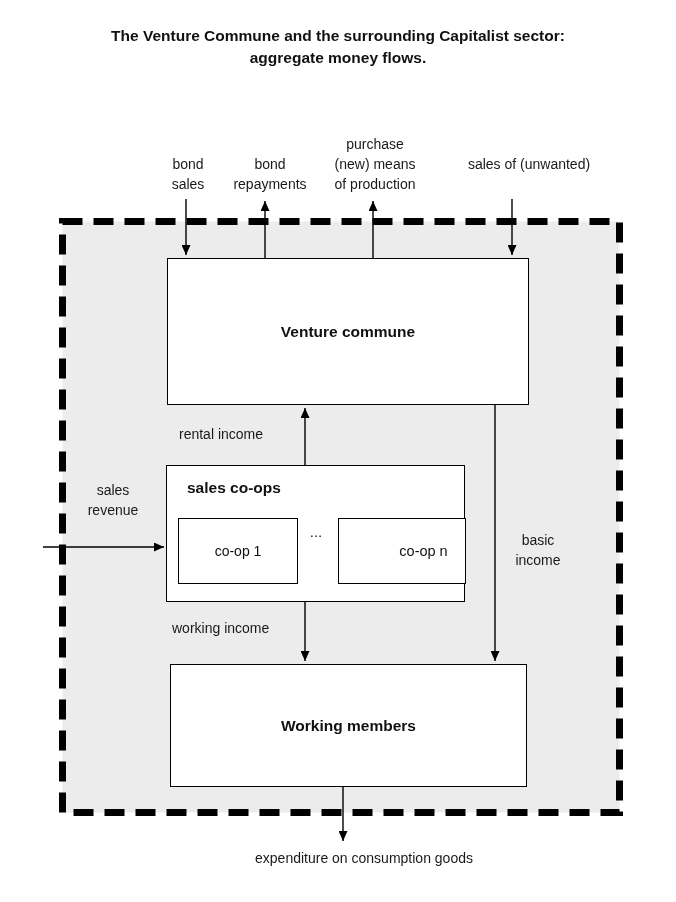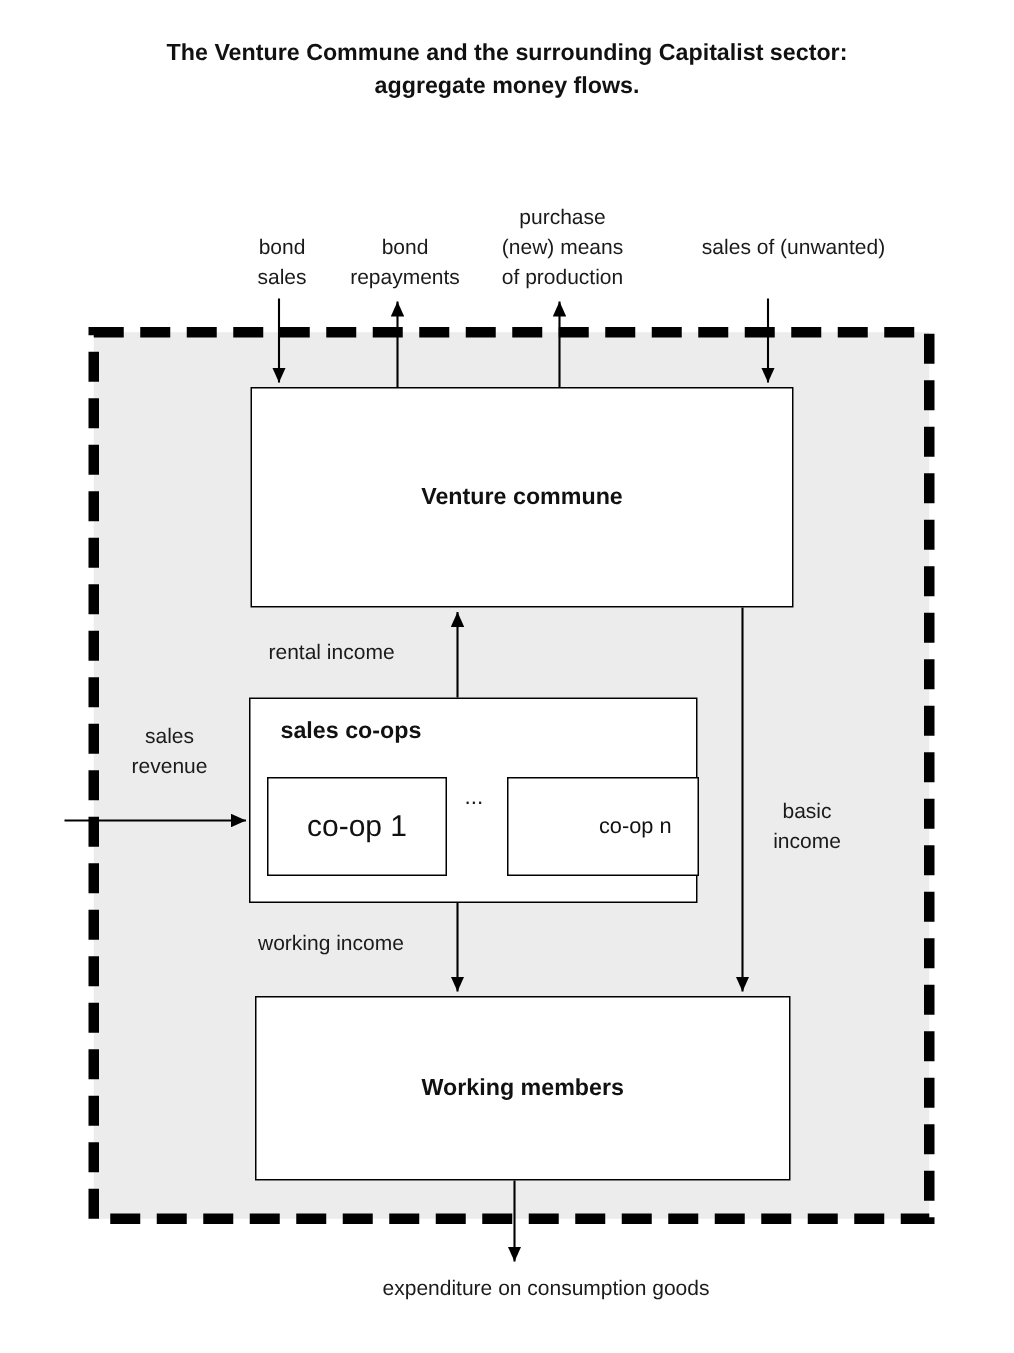--- a/index.html
+++ b/index.html
@@ -68,21 +68,21 @@
   <svg class="layer" width="676" height="902" style="z-index:1;">
     <rect x="62.5" y="221.5" width="557" height="591" stroke="#000000" stroke-width="7" stroke-dasharray="20 11" fill="#ececec"></rect>
   </svg>
 
   <div class="node node-center" style="left:167px; top:258px; width:362px; height:147px;text-align:right;">
     <span>Venture commune</span>
   </div>
 
   <div class="node" style="left:166px; top:465px; width:299px; height:137px;">
     <div class="node-title">sales co-ops</div>
-    <div class="node node-center" style="left:11px; top:52px; width:120px; height:66px; font-weight:normal; font-size:20px;">
+    <div class="node node-center" style="left:11px; top:52px; width:120px; height:66px; font-weight:normal; font-size:14px;">
       <span>co-op 1</span>
     </div>
     <div class="dots" style="left:134px; top:57px;">...</div>
     <div class="node node-center" style="left:171px; top:52px; width:128px; height:66px; font-weight:normal; font-size:14.5px;padding-left:43px;">
       <span>co-op n</span>
     </div>
   </div>
 
   <div class="node node-center" style="left:170px; top:664px; width:357px; height:123px;">
     <span>Working members</span>

